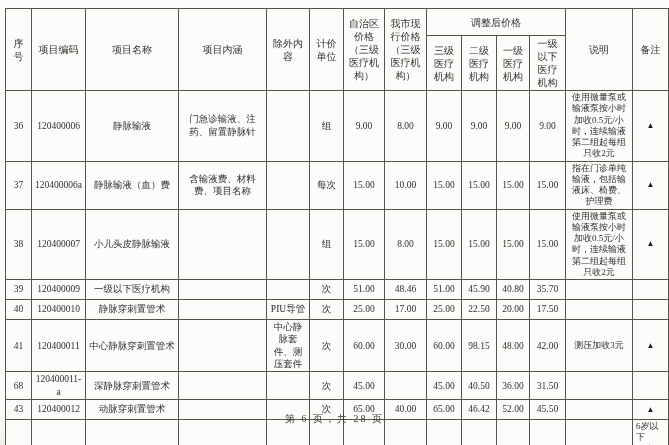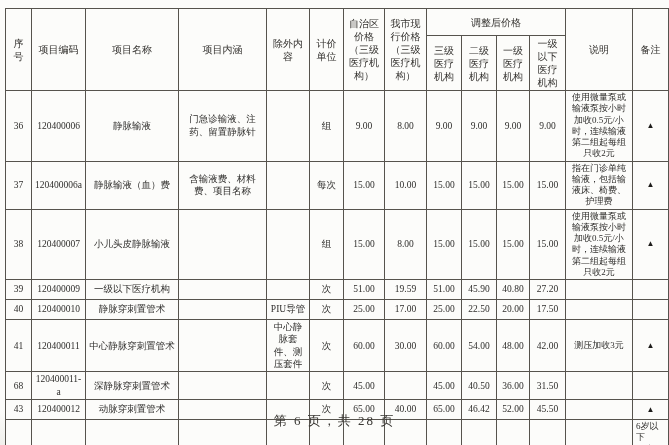--- a/index.html
+++ b/index.html
@@ -37,21 +37,21 @@
   tbody tr:nth-child(3){height:51px;}
   tbody tr:nth-child(4){height:20px;}
   tbody tr:nth-child(5){height:20px;}
   tbody tr:nth-child(6){height:40px;}
   tbody tr:nth-child(7){height:20px;}
   tbody tr:nth-child(8){height:20px;}
   tbody tr:nth-child(9){height:52px;}
   tr.category-row td.col-code,tr.category-row td.col-name{font-weight:bold;}
   .footer{
     position:absolute;left:0;top:412px;width:669px;
-    text-align:center;font-size:13px;color:#3a3834;
+    text-align:center;font-size:10px;color:#3a3834;
     letter-spacing:2px;
   }
 </style>
 </head>
 <body>
 
 <div class="page">
 
   <table class="price-table">
     <colgroup>
@@ -141,25 +141,25 @@
           <td class="col-remark tri">▲</td>
         </tr>
         <tr>
           <td class="col-seq">39</td>
           <td class="col-code">120400009</td>
           <td class="col-name">一级以下医疗机构</td>
           <td class="col-content"></td>
           <td class="col-exclude"></td>
           <td class="col-unit">次</td>
           <td class="col-region-price col-price">51.00</td>
-          <td class="col-city-price col-price">19.59</td>
+          <td class="col-city-price col-price">48.46</td>
           <td class="col-adj-l3 col-adj_l3">51.00</td>
           <td class="col-adj-l2 col-adj_l2">45.90</td>
           <td class="col-adj-l1 col-adj_l1">40.80</td>
-          <td class="col-adj-below1 col-adj_below1">27.20</td>
+          <td class="col-adj-below1 col-adj_below1">35.70</td>
           <td class="col-note"></td>
           <td class="col-remark"></td>
         </tr>
         <tr>
           <td class="col-seq">40</td>
           <td class="col-code">120400010</td>
           <td class="col-name">静脉穿刺置管术</td>
           <td class="col-content"></td>
           <td class="col-exclude">PIU导管</td>
           <td class="col-unit">次</td>
@@ -175,21 +175,21 @@
         <tr>
           <td class="col-seq">41</td>
           <td class="col-code">120400011</td>
           <td class="col-name">中心静脉穿刺置管术</td>
           <td class="col-content"></td>
           <td class="col-exclude">中心静脉套件、测压套件</td>
           <td class="col-unit">次</td>
           <td class="col-region-price col-price">60.00</td>
           <td class="col-city-price col-price">30.00</td>
           <td class="col-adj-l3 col-adj_l3">60.00</td>
-          <td class="col-adj-l2 col-adj_l2">54.00</td>
+          <td class="col-adj-l2 col-adj_l2">98.15</td>
           <td class="col-adj-l1 col-adj_l1">48.00</td>
           <td class="col-adj-below1 col-adj_below1">42.00</td>
           <td class="col-note">测压加收3元</td>
           <td class="col-remark tri">▲</td>
         </tr>
         <tr>
           <td class="col-seq">68</td>
           <td class="col-code">120400011-a</td>
           <td class="col-name">深静脉穿刺置管术</td>
           <td class="col-content"></td>

